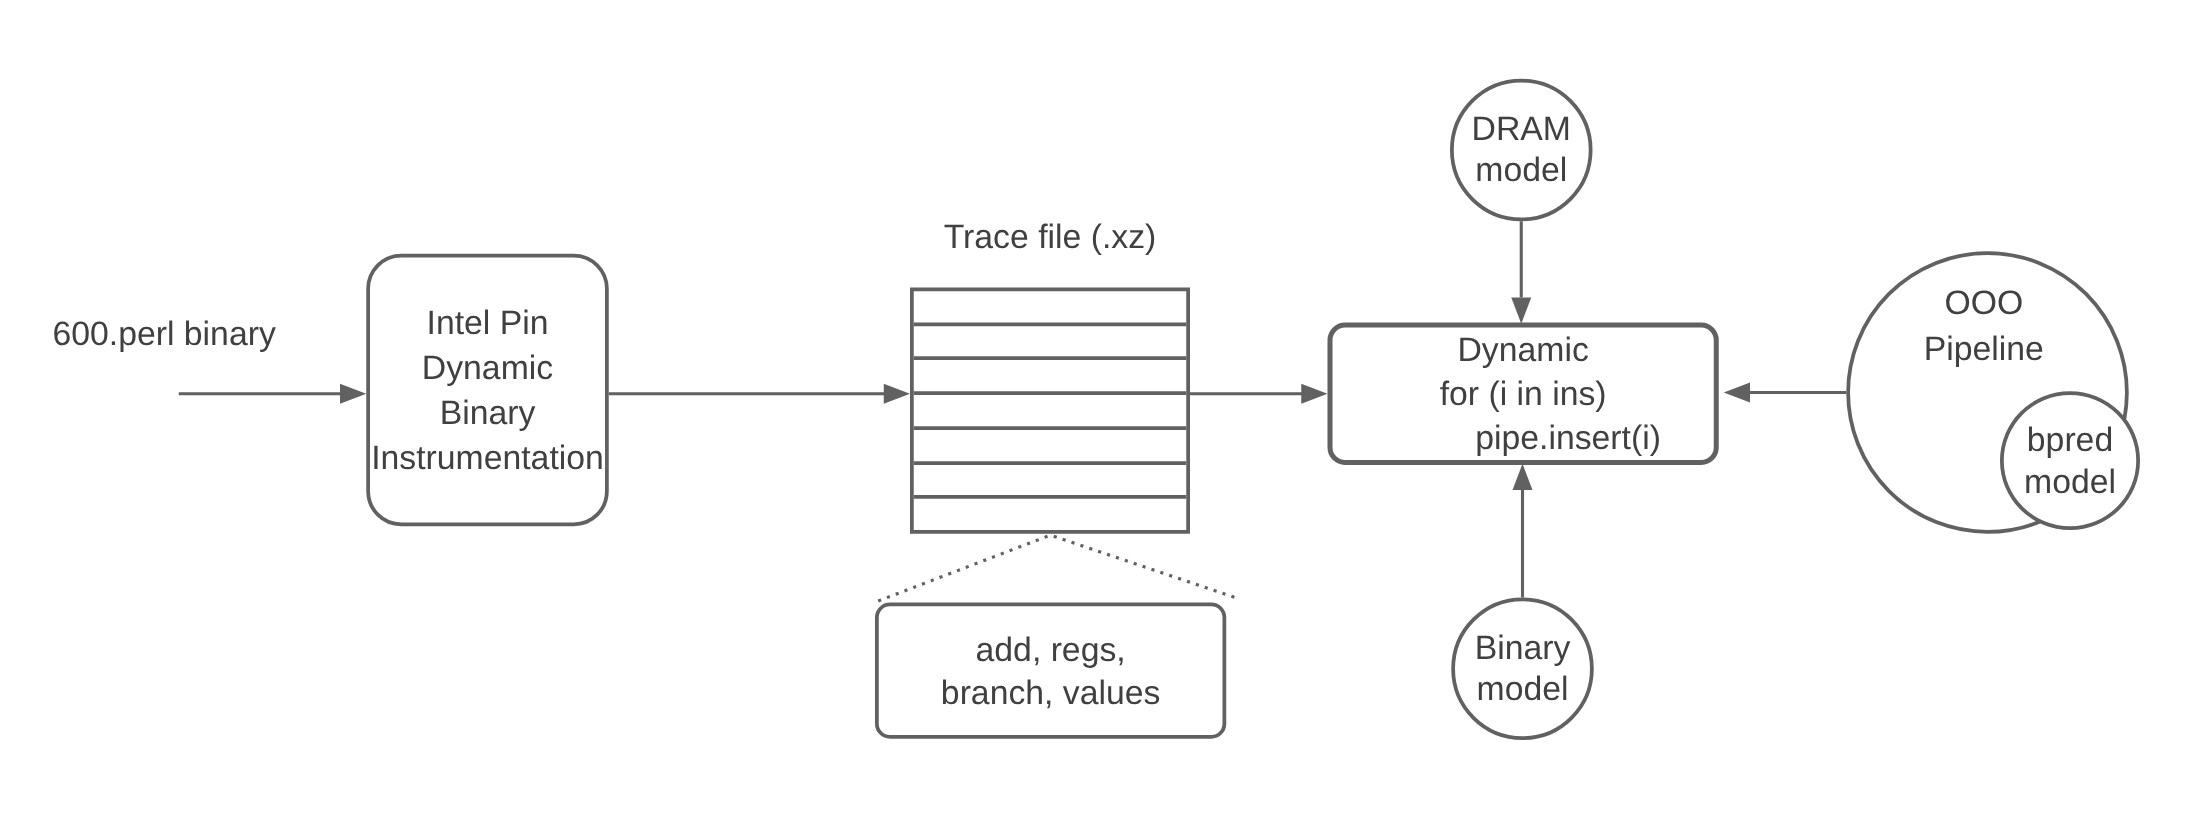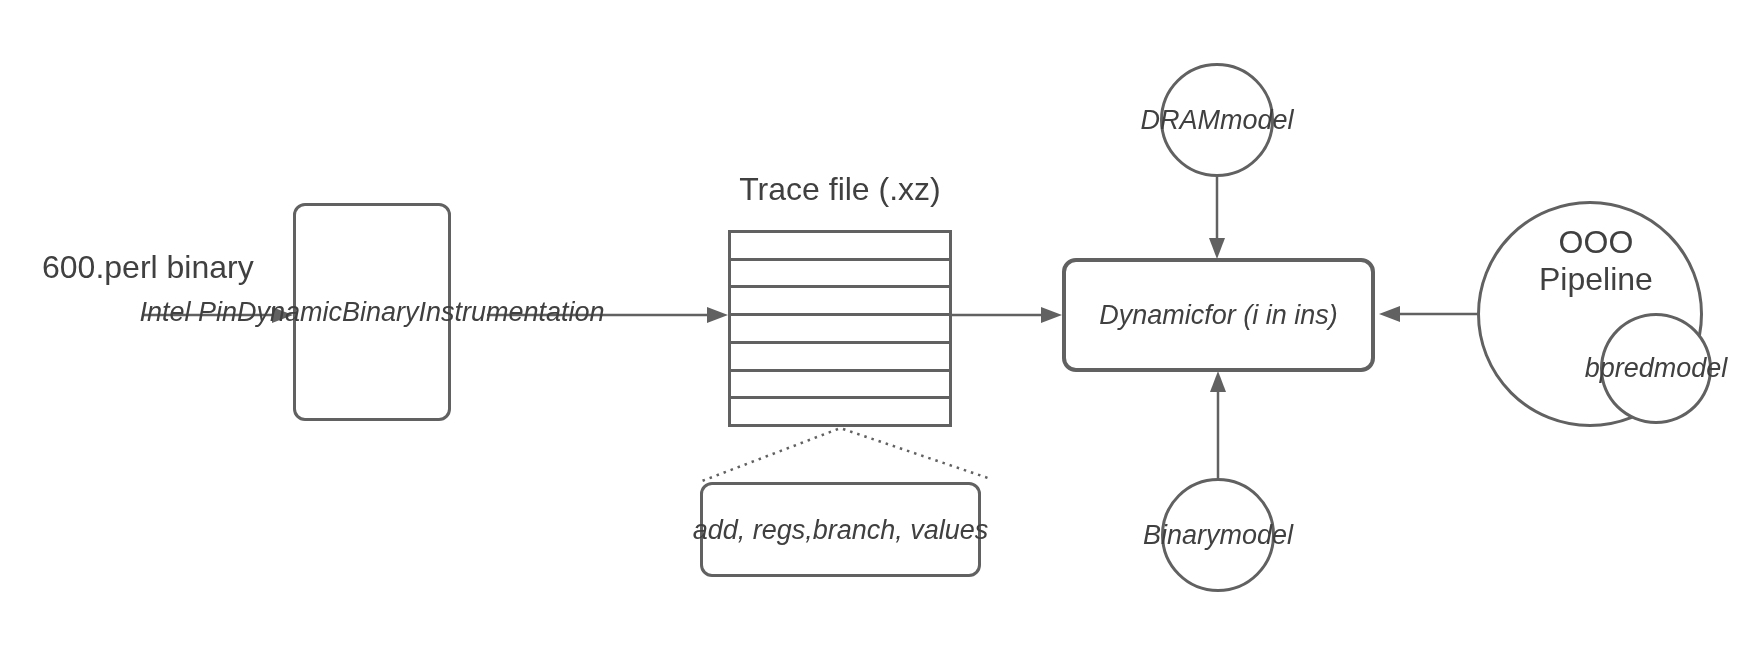--- a/index.html
+++ b/index.html
@@ -3,25 +3,25 @@
 <meta charset="utf-8">
 <style>
   :root{
     --stroke:#616161;
     --text:#404040;
     --bg:#ffffff;
   }
   html,body{margin:0;padding:0;background:var(--bg);}
   body{font-family:"Liberation Sans", sans-serif;color:var(--text);}
   #canvas{position:relative;width:1764px;height:672px;background:var(--bg);overflow:hidden;}
-  .lbl{position:absolute;font-size:32px;line-height:34px;color:var(--text);white-space:nowrap;}
+  .lbl{position:absolute;font-size:27px;line-height:34px;color:var(--text);white-space:nowrap;}
   .shape{position:absolute;box-sizing:border-box;border:3px solid var(--stroke);background:var(--bg);}
   .rounded{border-radius:12px;}
   .circle{border-radius:50%;}
-  .center-text{display:flex;flex-direction:row;align-items:center;justify-content:center;text-align:center;font-style:italic;}
+  .center-text{display:flex;flex-direction:column;align-items:center;justify-content:center;text-align:center;}
   .node-line{font-size:27px;line-height:36px;color:var(--text);white-space:nowrap;}
   .tight .node-line{line-height:33px;}
   #champsim-box{border-width:4px;border-radius:14px;}
   #champsim-box .node-line{line-height:35px;}
   .indent-right{position:relative;left:36px;}
   #trace-table{display:flex;flex-direction:column;padding:0;}
   .trace-row{flex:1;border-bottom:3px solid var(--stroke);}
   .trace-row:last-child{border-bottom:none;}
   #svg-layer{position:absolute;left:0;top:0;width:1764px;height:672px;pointer-events:none;}
   .arrow-line{stroke:var(--stroke);stroke-width:2.5;fill:none;}
@@ -62,50 +62,51 @@
     <g>
       <line class="dotted-line" x1="838" y1="429" x2="702" y2="481"></line>
       <line class="dotted-line" x1="843" y1="429" x2="988" y2="478"></line>
     </g>
   </svg>
 
   <div class="lbl" style="left:42px;top:250px;text-align:right;">600.perl binary</div>
 
   <div class="lbl" style="left:710px;top:172px;width:260px;text-align:center;">Trace file (.xz)</div>
 
-  <div class="shape rounded center-text" id="intel-pin-box" style="left:293px;top:203px;width:158px;height:218px;">
+  <div class="shape rounded center-text" id="intel-pin-box" style="left:293px;top:203px;width:194px;height:218px;border-radius:28px;">
     <div class="node-line">Intel Pin</div>
     <div class="node-line">Dynamic</div>
     <div class="node-line">Binary</div>
     <div class="node-line">Instrumentation</div>
   </div>
 
   <div class="shape" id="trace-table" style="left:728px;top:230px;width:224px;height:197px;">
   <div class="trace-row"></div>
       <div class="trace-row"></div>
       <div class="trace-row"></div>
       <div class="trace-row"></div>
       <div class="trace-row"></div>
       <div class="trace-row"></div>
       <div class="trace-row"></div>
     </div>
 
-  <div class="shape rounded center-text" id="callout-box" style="left:700px;top:482px;width:281px;height:95px;">
+  <div class="shape rounded center-text" id="callout-box" style="left:700px;top:482px;width:281px;height:109px;">
     <div class="node-line" style="line-height:34px;">add, regs,</div>
     <div class="node-line" style="line-height:34px;">branch, values</div>
   </div>
 
   <div class="shape circle center-text tight" style="left:1160px;top:63px;width:114px;height:114px;">
     <div class="node-line">DRAM</div>
     <div class="node-line">model</div>
   </div>
 
   <div class="shape center-text" id="champsim-box" style="left:1062px;top:258px;width:313px;height:114px;">
     <div class="node-line">Dynamic</div>
     <div class="node-line">for (i in ins)</div>
+    <div class="node-line indent-right">pipe.insert(i)</div>
   </div>
 
   <div class="shape circle center-text tight" style="left:1161px;top:478px;width:114px;height:114px;">
     <div class="node-line">Binary</div>
     <div class="node-line">model</div>
   </div>
 
   <div class="shape circle" style="left:1477px;top:201px;width:226px;height:226px;background:transparent;">
   </div>
   <div id="ooo-label" class="lbl" style="left:1539px;top:224px;line-height:37px;">

